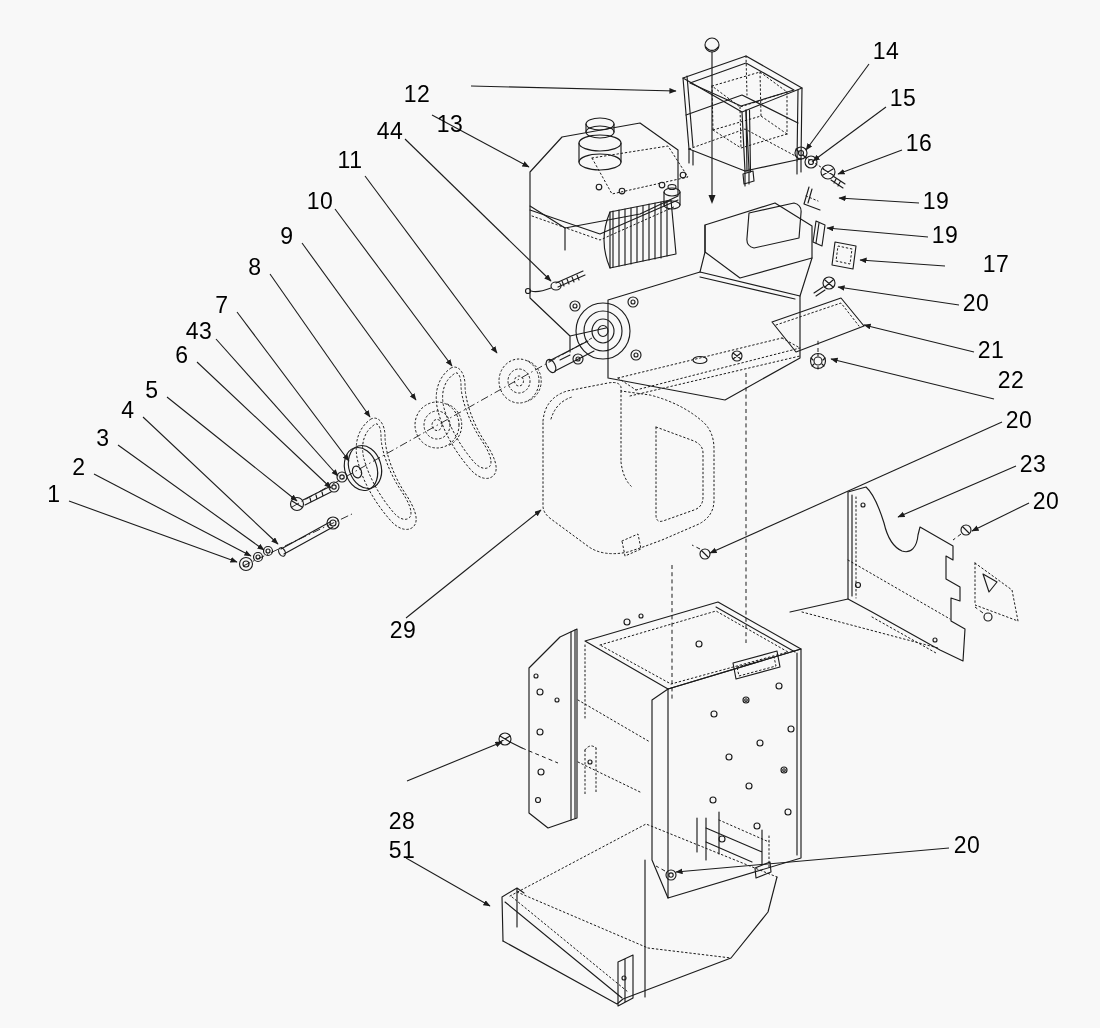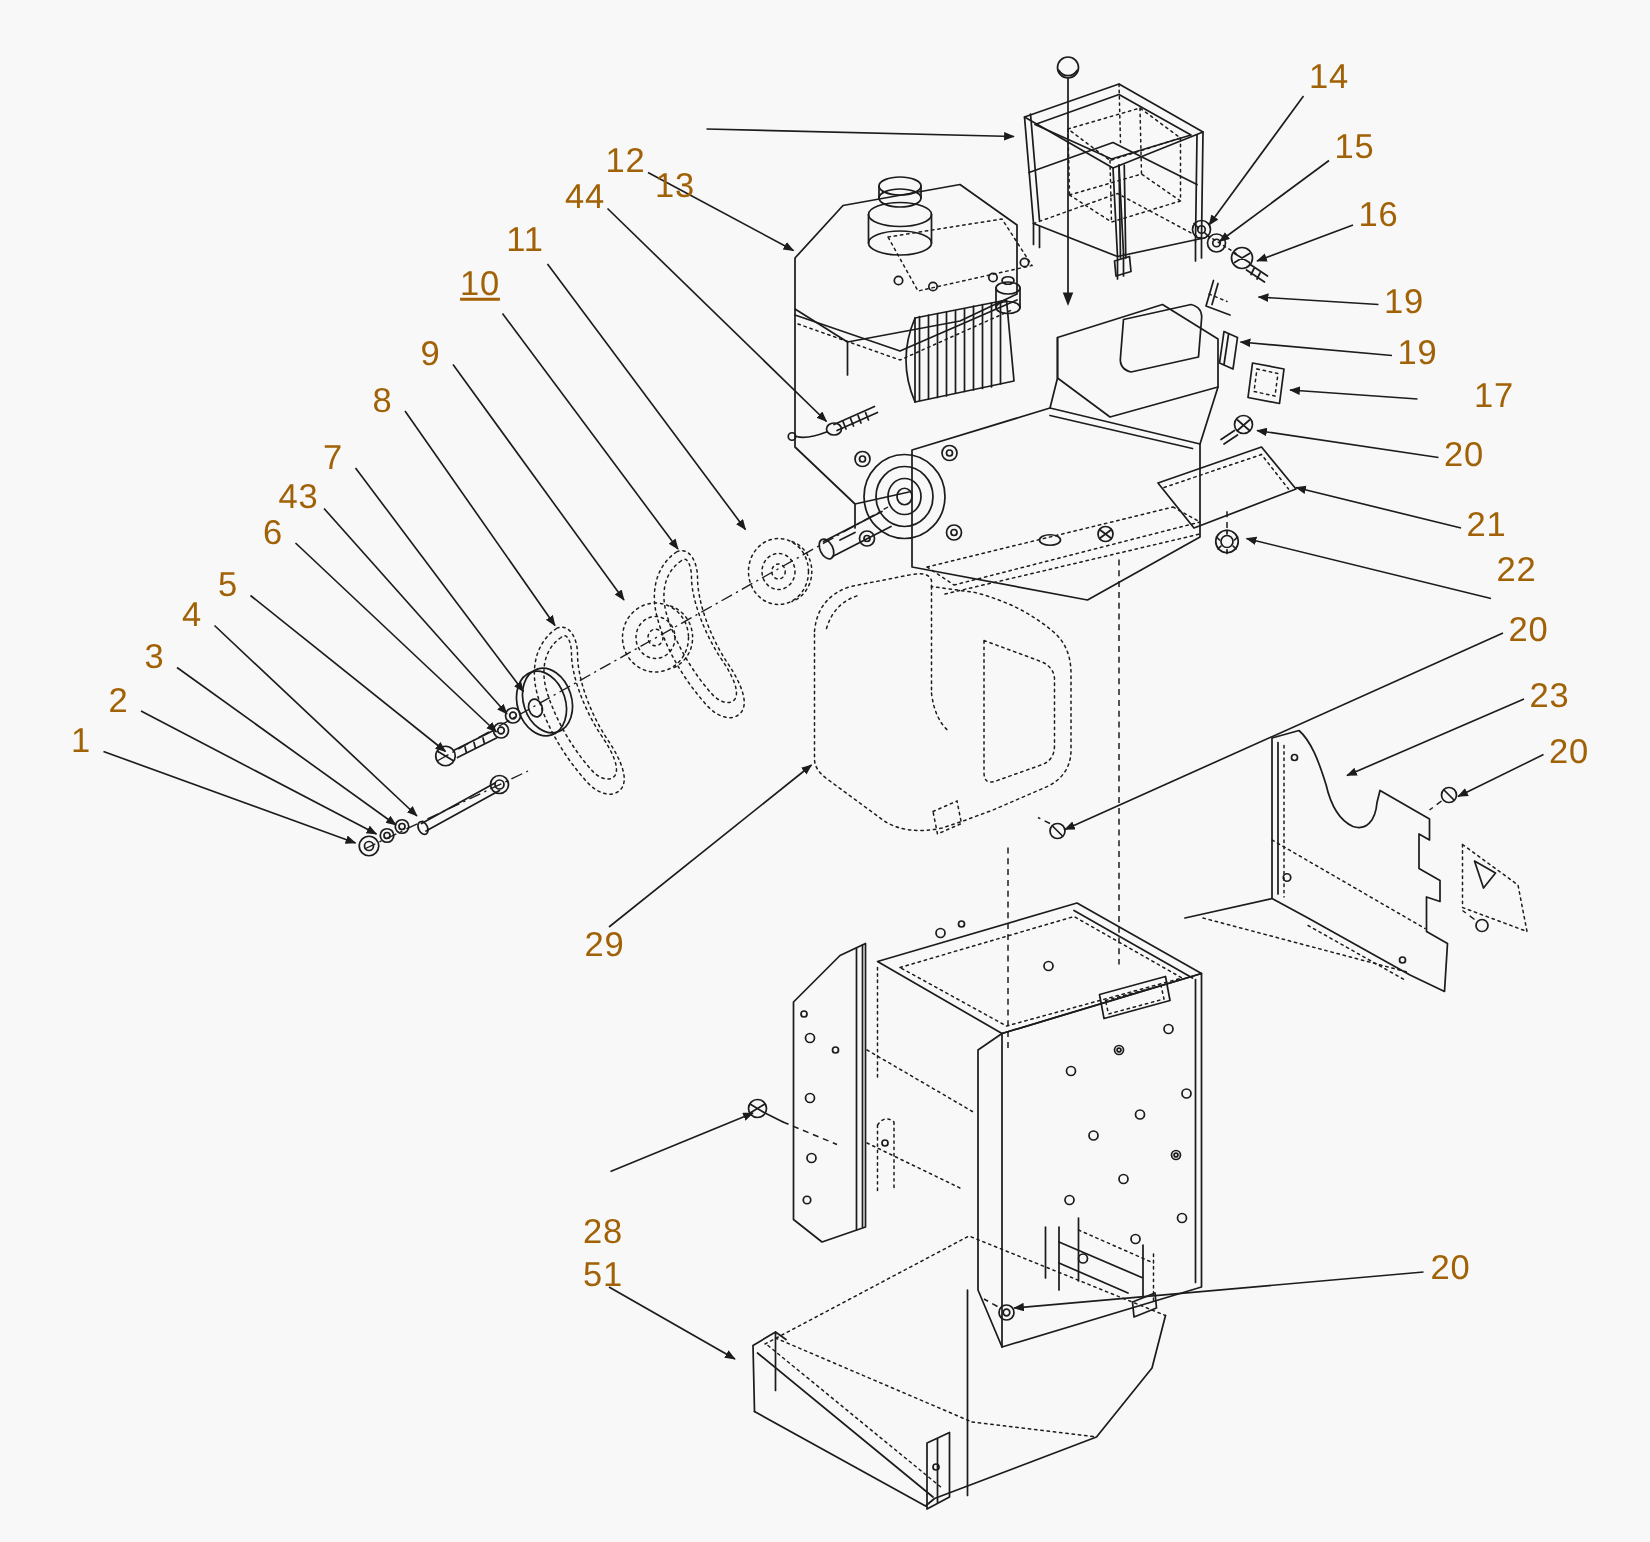--- a/index.html
+++ b/index.html
@@ -6,21 +6,21 @@
   .stage{position:relative;width:1100px;height:1028px;background:#f8f8f8;overflow:hidden;
          font-family:"Liberation Sans",sans-serif;}
   .stage svg{position:absolute;left:0;top:0;}
   .ln{fill:none;stroke:#1c1c1c;stroke-width:1.15;stroke-linecap:round;stroke-linejoin:round;}
   .dt{fill:none;stroke:#1c1c1c;stroke-width:1;stroke-dasharray:1.6 2.6;stroke-linecap:round;}
   .dd{fill:none;stroke:#1c1c1c;stroke-width:1;stroke-dasharray:4 3.2;}
   .ax{fill:none;stroke:#1c1c1c;stroke-width:.9;stroke-dasharray:8 3 1.5 3;}
   .fl{fill:#1c1c1c;stroke:none;}
   .leader{fill:none;stroke:#1c1c1c;stroke-width:1.1;}
   .callout{position:absolute;transform:translate(-50%,-50%);font-size:23px;line-height:1;
-           color:#a16207;letter-spacing:.5px;white-space:nowrap;}
+           color:#000000;letter-spacing:.5px;white-space:nowrap;}
 </style>
 </head>
 <body>
 
 <div class="stage">
 <svg width="1100" height="1028" viewBox="0 0 1100 1028">
   <defs>
     <marker id="arw" markerWidth="7" markerHeight="6" refX="6" refY="2.6" orient="auto">
       <path d="M0,0 L6.5,2.6 L0,5.2 Z" fill="#1c1c1c"></path>
     </marker>
@@ -384,24 +384,24 @@
       <div class="callout" style="left: 54px; top: 494px;">1</div>
       <div class="callout" style="left: 79px; top: 467px;">2</div>
       <div class="callout" style="left: 103px; top: 438px;">3</div>
       <div class="callout" style="left: 128px; top: 410px;">4</div>
       <div class="callout" style="left: 152px; top: 390px;">5</div>
       <div class="callout" style="left: 182px; top: 355px;">6</div>
       <div class="callout" style="left: 199px; top: 331px;">43</div>
       <div class="callout" style="left: 222px; top: 305px;">7</div>
       <div class="callout" style="left: 255px; top: 267px;">8</div>
       <div class="callout" style="left: 287px; top: 236px;">9</div>
-      <div class="callout" style="left: 320px; top: 189px; text-decoration: underline;">10</div>
+      <div class="callout" style="left: 320px; top: 201px;">10</div>
       <div class="callout" style="left: 350px; top: 160px;">11</div>
       <div class="callout" style="left: 390px; top: 131px;">44</div>
-      <div class="callout" style="left: 417px; top: 107px;">12</div>
+      <div class="callout" style="left: 417px; top: 94px;">12</div>
       <div class="callout" style="left: 450px; top: 84px; margin-top: 40px;">13</div>
       <div class="callout" style="left: 886px; top: 51px;">14</div>
       <div class="callout" style="left: 903px; top: 98px;">15</div>
       <div class="callout" style="left: 919px; top: 143px;">16</div>
       <div class="callout" style="left: 936px; top: 201px;">19</div>
       <div class="callout" style="left: 945px; top: 235px;">19</div>
       <div class="callout" style="left: 962px; top: 264px; margin-left: 34px;">17</div>
       <div class="callout" style="left: 976px; top: 303px;">20</div>
       <div class="callout" style="left: 991px; top: 350px;">21</div>
       <div class="callout" style="left: 1011px; top: 380px;">22</div>

